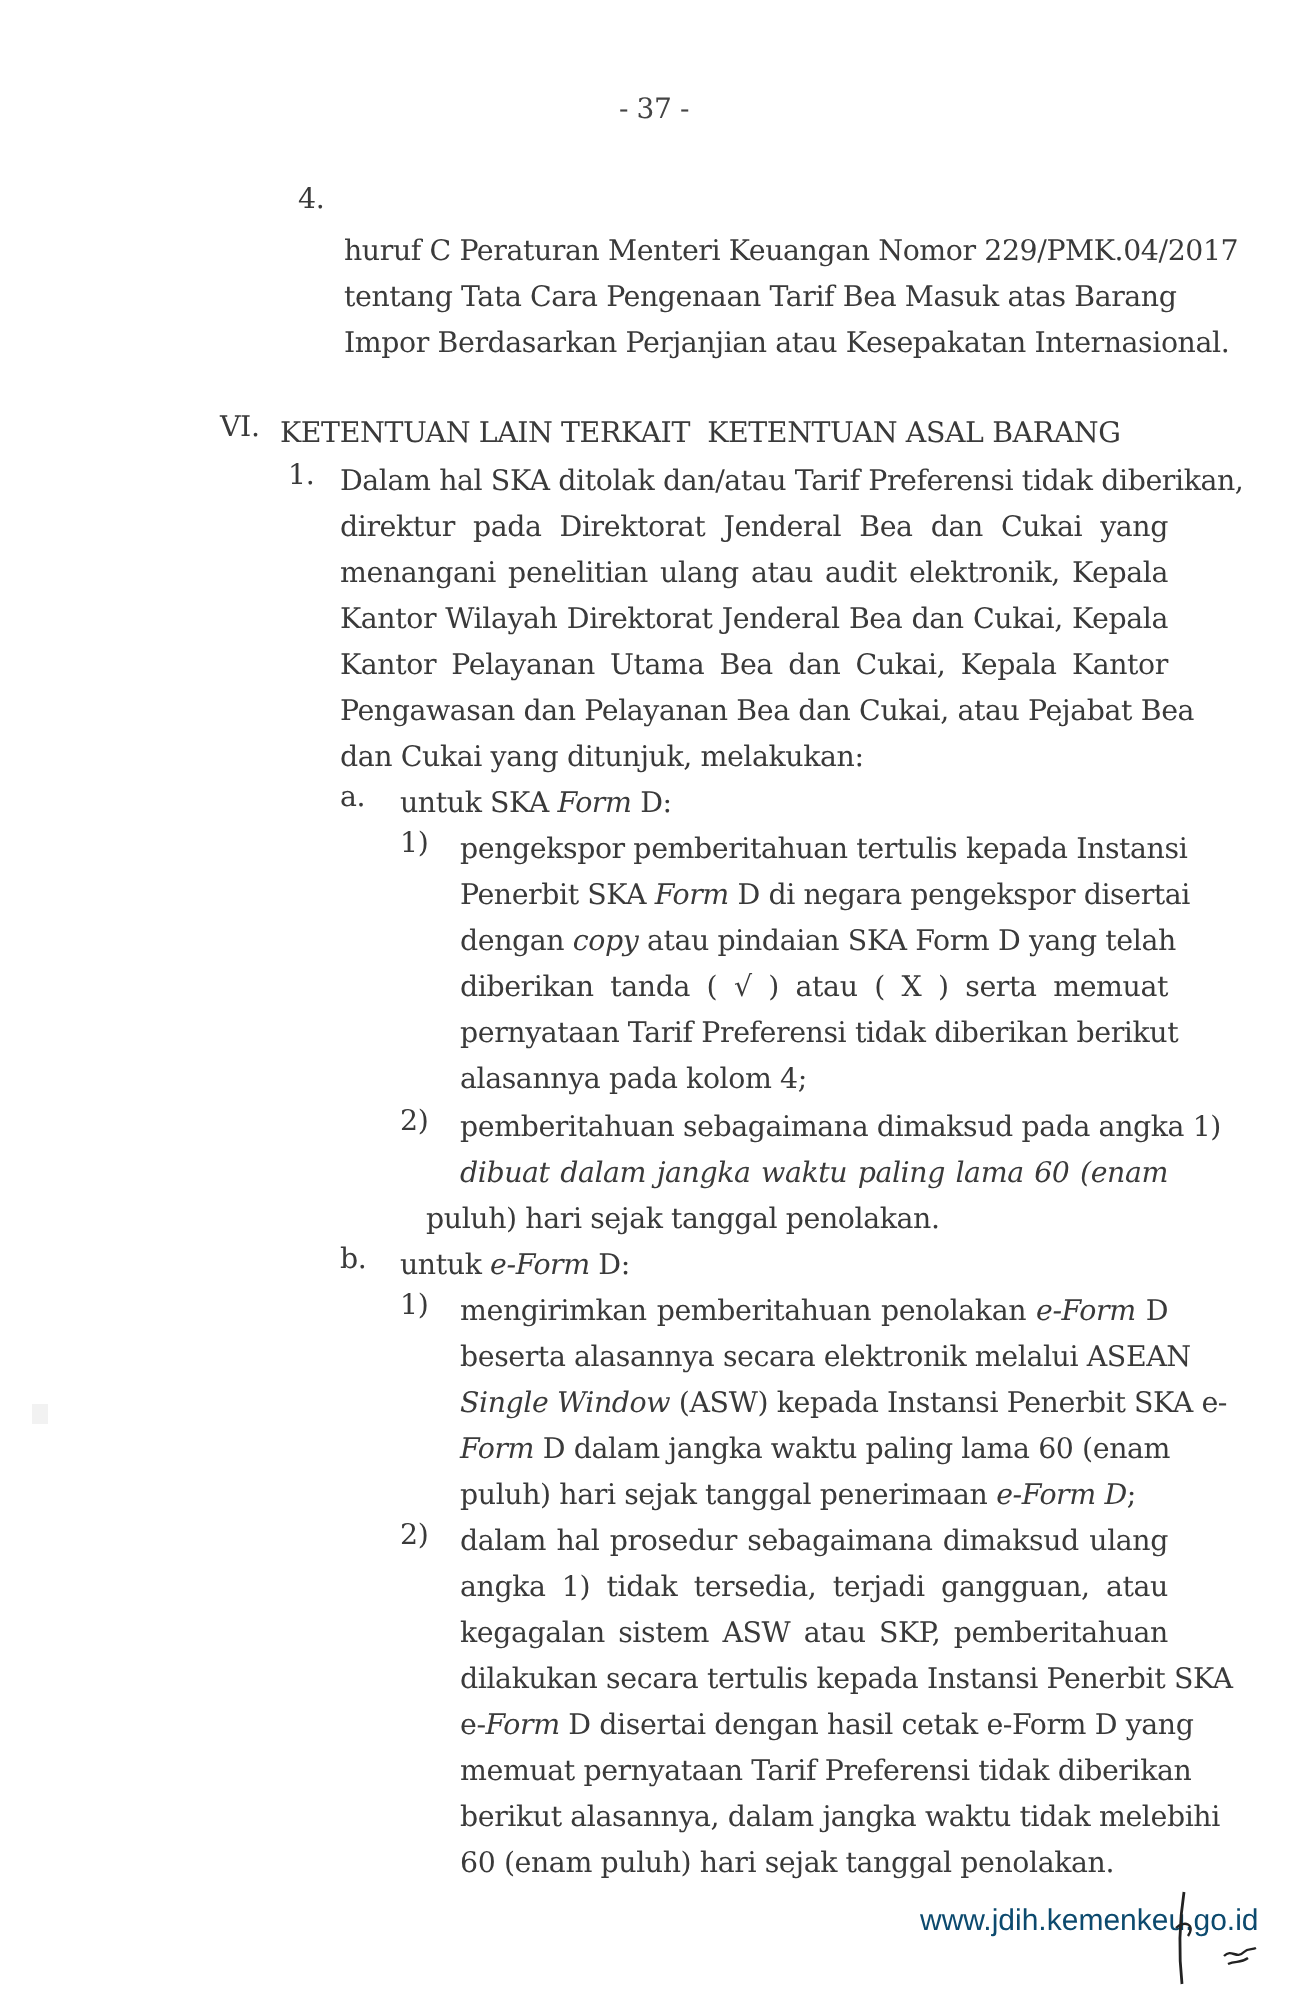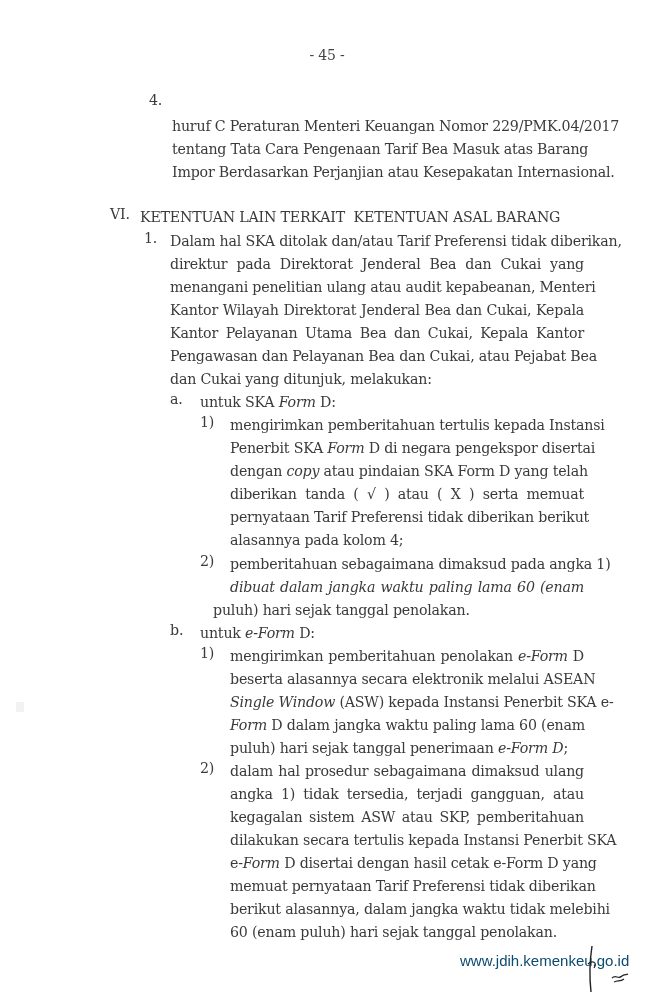--- a/index.html
+++ b/index.html
@@ -30,45 +30,45 @@
     }
     .signature {
       position: absolute; left: 572px; top: 944px; width: 60px; height: 50px;
     }
     .scan-mark { position: absolute; left: 16px; top: 702px; width: 8px; height: 10px; background: #f2f2f2; }
   </style>
 </head>
 <body>
 
 <div class="page">
-  <div class="page-number">- 45 -</div>
+  <div class="page-number">- 37 -</div>
 
   <div class="marker" style="left:149px; top:92px;">4.</div>
   <div class="line just" style="left:172px; top:115px; width:412px;">huruf C Peraturan Menteri Keuangan Nomor 229/PMK.04/2017</div>
   <div class="line just" style="left:172px; top:138px; width:412px;">tentang Tata Cara Pengenaan Tarif Bea Masuk atas Barang</div>
   <div class="line" style="left:172px; top:161px;">Impor Berdasarkan Perjanjian atau Kesepakatan Internasional.</div>
 
   <div class="marker" style="left:110px; top:206px;">VI.</div>
   <div class="line" style="left:140px; top:206px; white-space:pre;">KETENTUAN LAIN TERKAIT  KETENTUAN ASAL BARANG</div>
 
   <div class="marker" style="left:144px; top:230px;">1.</div>
   <div class="line just" style="left:170px; top:230px; width:414px;">Dalam hal SKA ditolak dan/atau Tarif Preferensi tidak diberikan,</div>
   <div class="line just" style="left:170px; top:253px; width:414px;">direktur pada Direktorat Jenderal Bea dan Cukai yang</div>
-  <div class="line just" style="left:170px; top:276px; width:414px;">menangani penelitian ulang atau audit kepabeanan, Menteri</div>
+  <div class="line just" style="left:170px; top:276px; width:414px;">menangani penelitian ulang atau audit elektronik, Kepala</div>
   <div class="line just" style="left:170px; top:299px; width:414px;">Kantor Wilayah Direktorat Jenderal Bea dan Cukai, Kepala</div>
   <div class="line just" style="left:170px; top:322px; width:414px;">Kantor Pelayanan Utama Bea dan Cukai, Kepala Kantor</div>
   <div class="line just" style="left:170px; top:345px; width:414px;">Pengawasan dan Pelayanan Bea dan Cukai, atau Pejabat Bea</div>
   <div class="line" style="left:170px; top:368px;">dan Cukai yang ditunjuk, melakukan:</div>
 
   <div class="marker" style="left:170px; top:391px;">a.</div>
   <div class="line" style="left:200px; top:391px;"><span>untuk SKA </span><i>Form</i><span> D:</span></div>
 
   <div class="marker" style="left:200px; top:414px;">1)</div>
   <div id="sub-a-1">
-      <div class="line just" style="left: 230px; top: 414px; width: 354px;"><span>mengirimkan pemberitahuan tertulis kepada Instansi</span><i></i><span></span></div>
+      <div class="line just" style="left: 230px; top: 414px; width: 354px;"><span>pengekspor pemberitahuan tertulis kepada Instansi</span><i></i><span></span></div>
       <div class="line just" style="left: 230px; top: 437px; width: 354px;"><span>Penerbit SKA </span><i>Form</i><span> D di negara pengekspor disertai</span></div>
       <div class="line just" style="left: 230px; top: 460px; width: 354px;"><span>dengan </span><i>copy</i><span> atau pindaian SKA Form D yang telah</span></div>
       <div class="line just" style="left: 230px; top: 483px; width: 354px;"><span>diberikan tanda ( √ ) atau ( X ) serta memuat</span><i></i><span></span></div>
       <div class="line just" style="left: 230px; top: 506px; width: 354px;"><span>pernyataan Tarif Preferensi tidak diberikan berikut</span><i></i><span></span></div>
       <div class="line" style="left: 230px; top: 529px;"><span>alasannya pada kolom 4;</span><i></i><span></span></div>
     </div>
 
   <div class="marker" style="left:200px; top:553px;">2)</div>
   <div class="line just" style="left:230px; top:553px; width:354px;">pemberitahuan sebagaimana dimaksud pada angka 1)</div>
   <div class="line just" style="left:230px; top:576px; width:354px;font-style:italic;">dibuat dalam jangka waktu paling lama 60 (enam</div>

